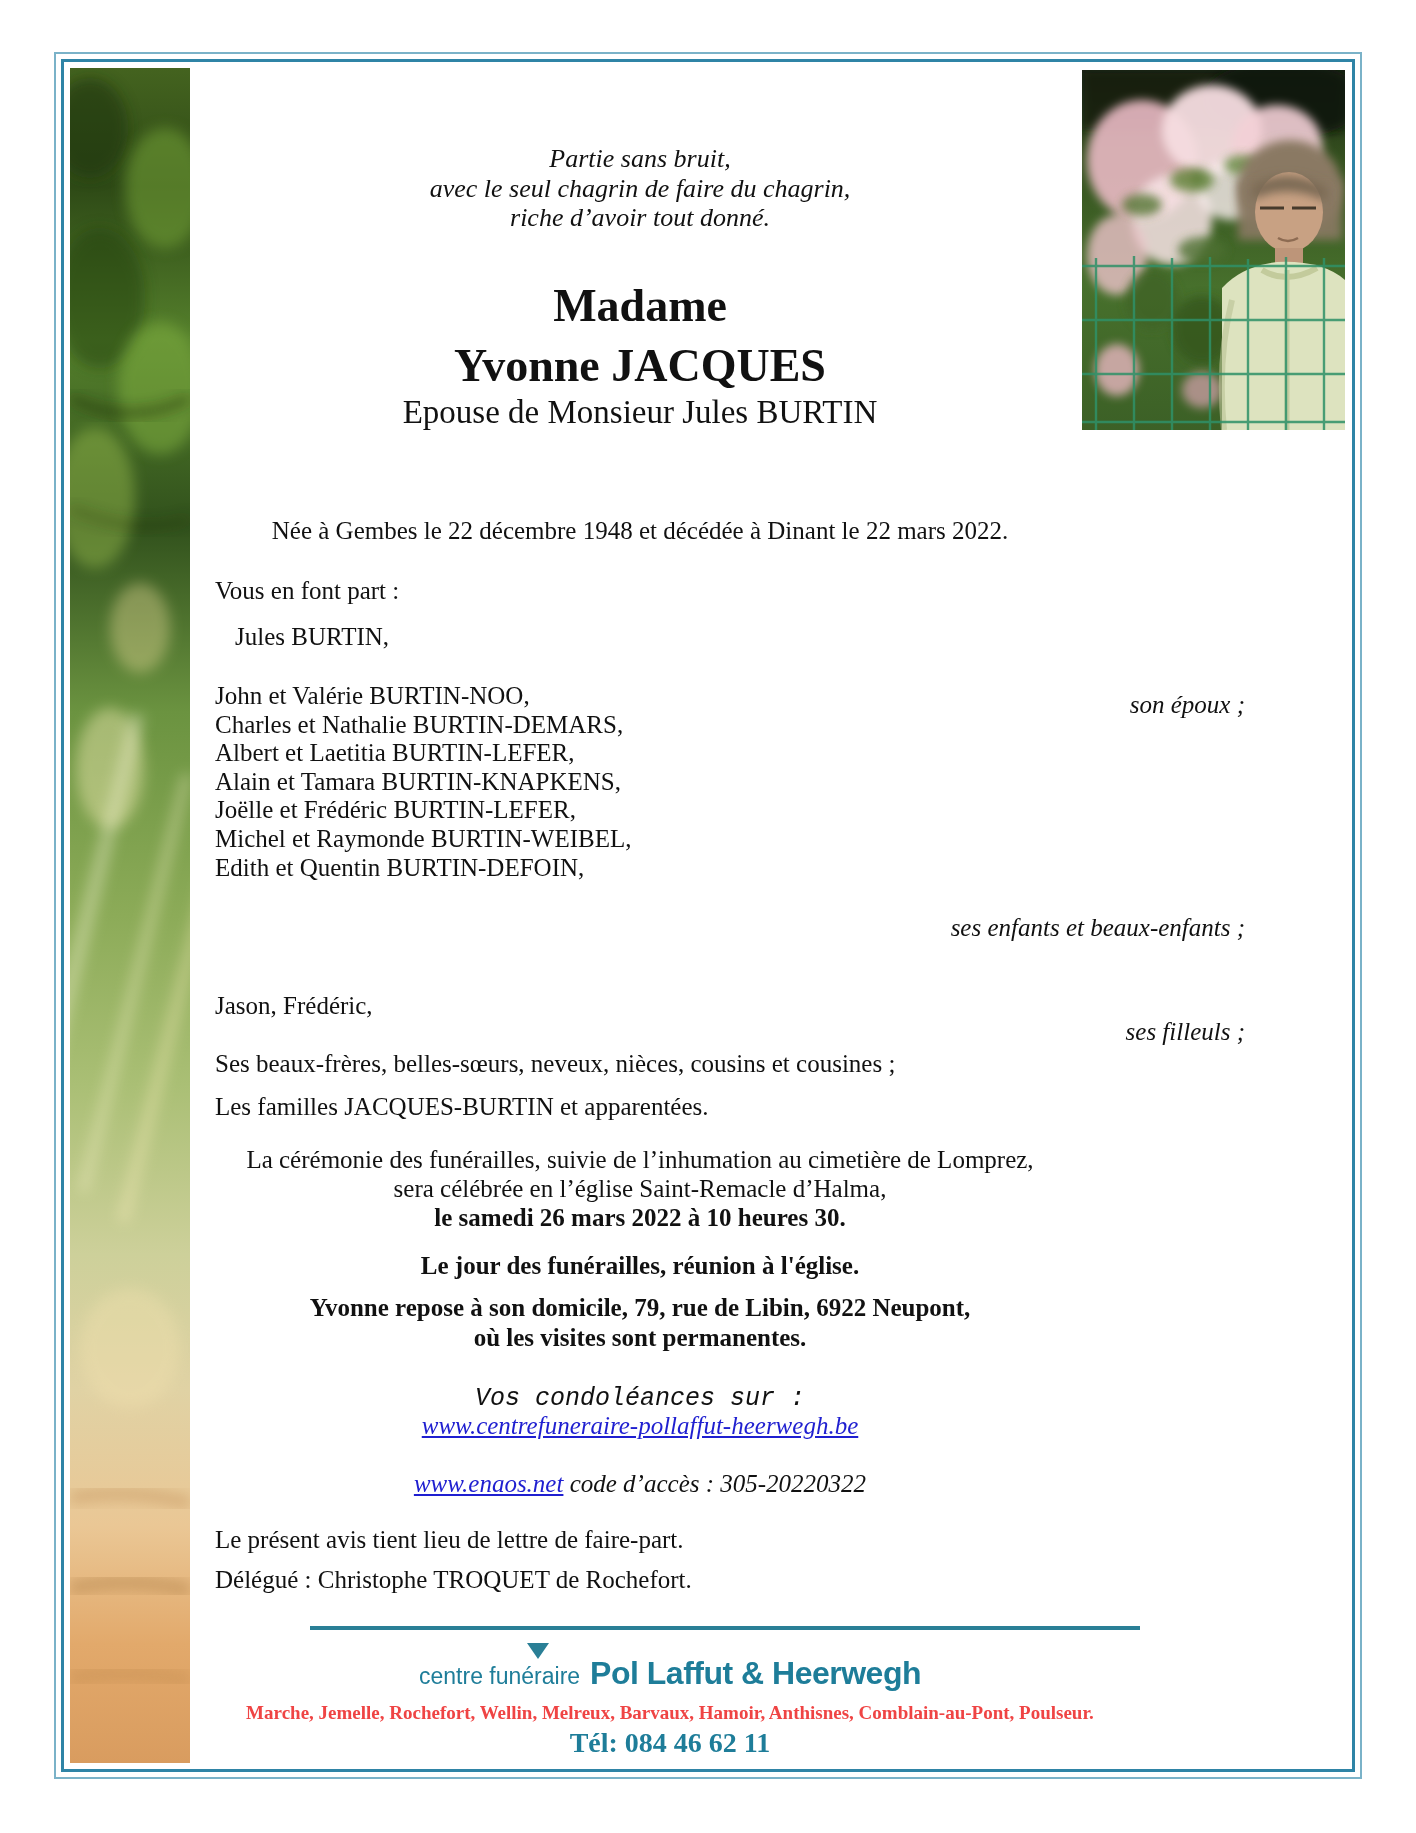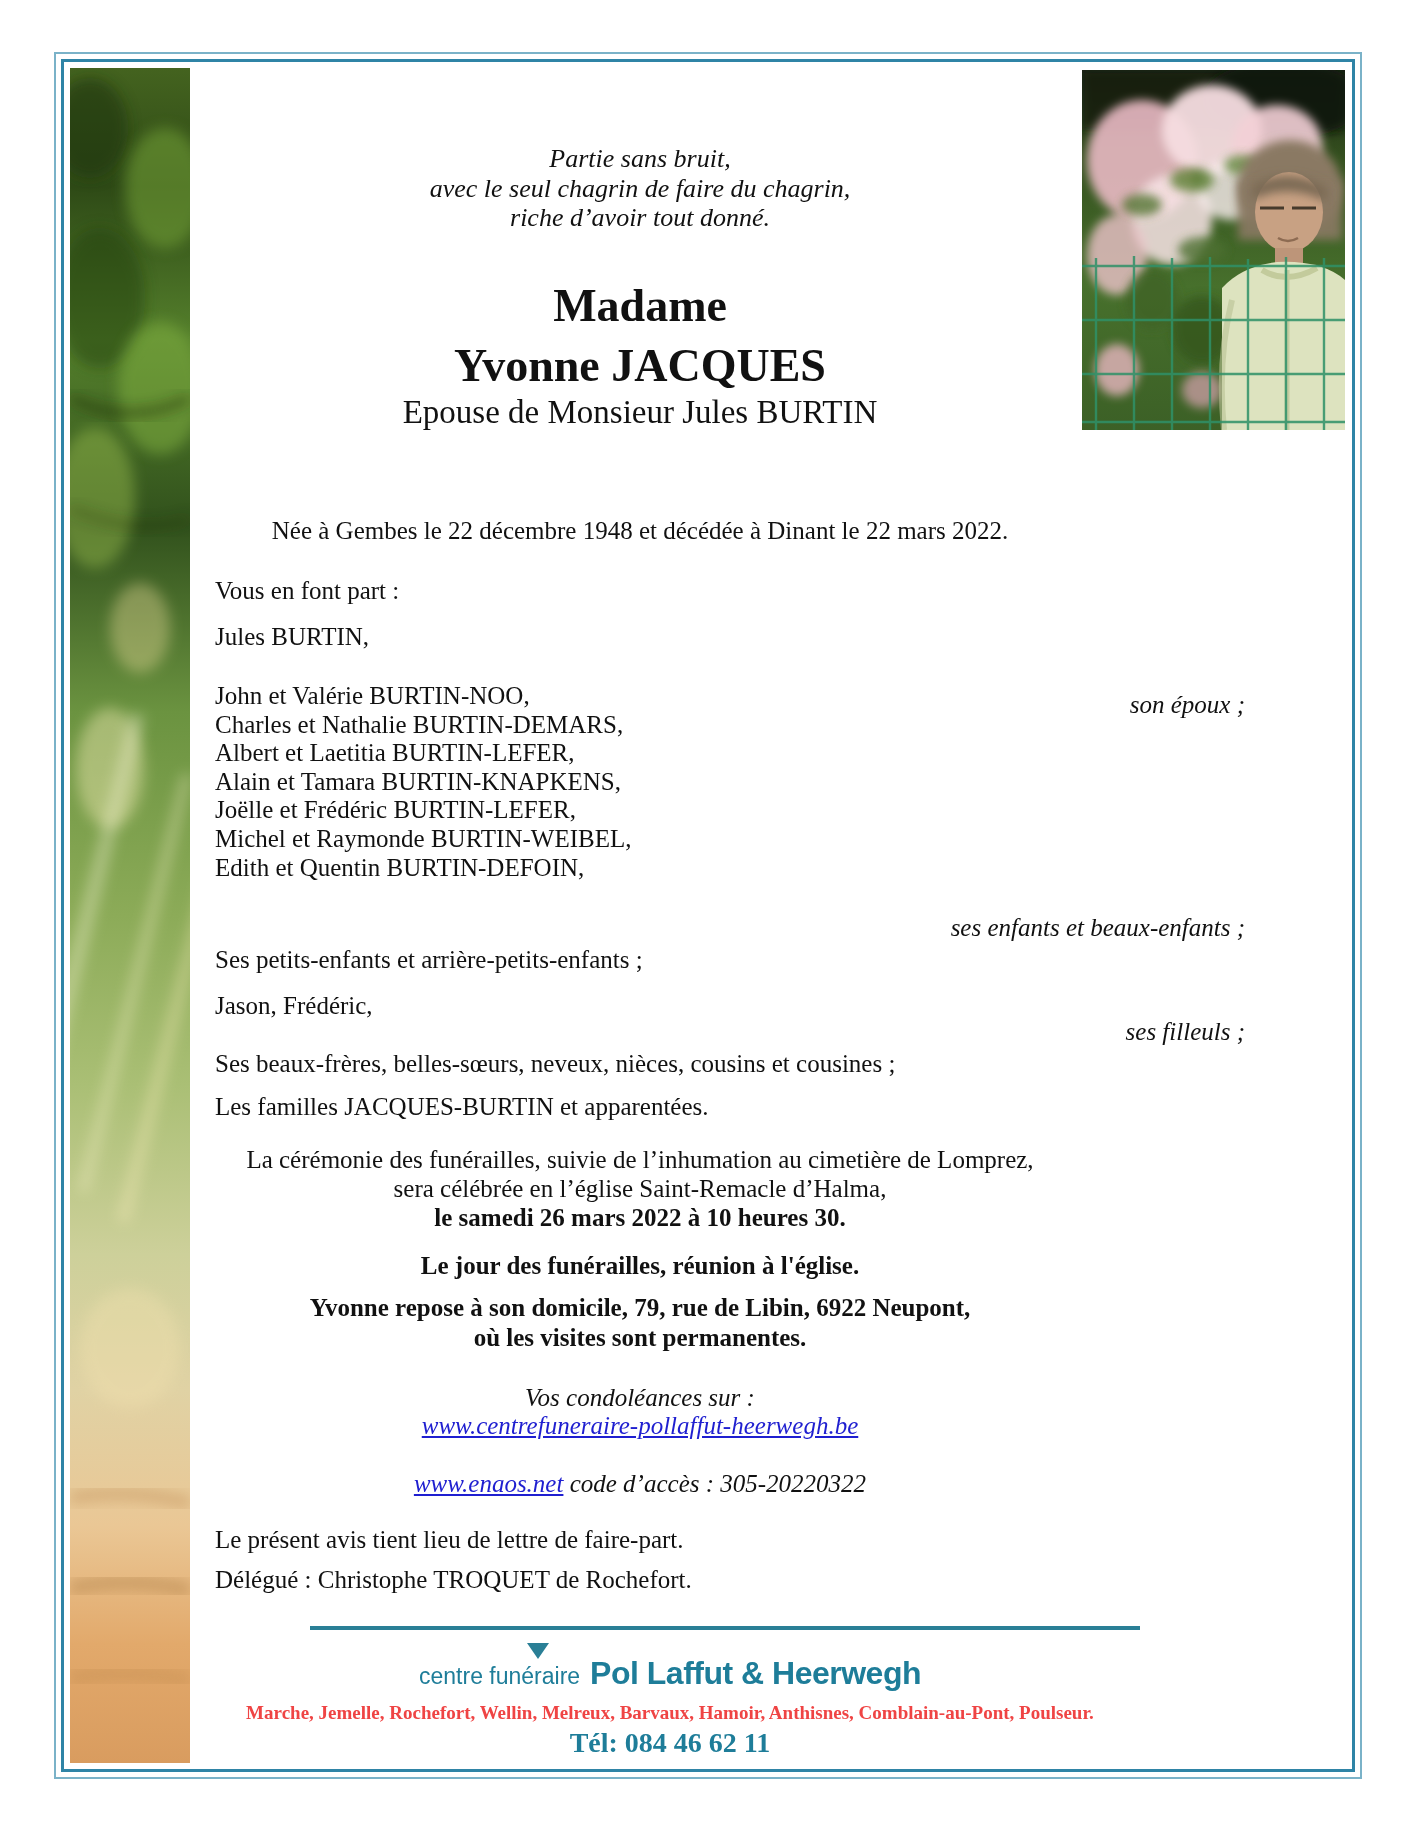--- a/index.html
+++ b/index.html
@@ -144,48 +144,47 @@
     <div>avec le seul chagrin de faire du chagrin,</div>
     <div>riche d’avoir tout donné.</div>
   </div>
 
   <div class="abs center big-title" style="top:280px;">Madame</div>
   <div class="abs center big-title" style="top:340px;">Yvonne JACQUES</div>
   <div class="abs center sub-title" style="top:394px;">Epouse de Monsieur Jules BURTIN</div>
   <div class="abs center body-txt" style="top:517px;">Née à Gembes le 22 décembre 1948 et décédée à Dinant le 22 mars 2022.</div>
 
   <div class="abs leftcol body-txt" style="top:577px;">Vous en font part :</div>
-  <div class="abs leftcol body-txt" style="top:623px;">Jules BURTIN,</div>
+  <div class="abs leftcol body-txt" style="top:623px;margin-left:20px;">Jules BURTIN,</div>
   <div class="abs rightcol body-txt italic" style="top:691px;">son époux ;</div>
 
   <div class="abs leftcol children" style="top:682px;">
     <div>John et Valérie BURTIN-NOO,</div>
     <div>Charles et Nathalie BURTIN-DEMARS,</div>
     <div>Albert et Laetitia BURTIN-LEFER,</div>
     <div>Alain et Tamara BURTIN-KNAPKENS,</div>
     <div>Joëlle et Frédéric BURTIN-LEFER,</div>
     <div>Michel et Raymonde BURTIN-WEIBEL,</div>
     <div>Edith et Quentin BURTIN-DEFOIN,</div>
   </div>
 
   <div class="abs rightcol body-txt italic" style="top:914px;">ses enfants et beaux-enfants ;</div>
-  <div class="abs leftcol body-txt" style="top:946px;">Ses petits-enfants et arrière-petits-enfants ;</div>
   <div class="abs leftcol body-txt" style="top:992px;">Jason, Frédéric,</div>
   <div class="abs rightcol body-txt italic" style="top:1018px;">ses filleuls ;</div>
   <div class="abs leftcol body-txt" style="top:1050px;">Ses beaux-frères, belles-sœurs, neveux, nièces, cousins et cousines ;</div>
   <div class="abs leftcol body-txt" style="top:1093px;">Les familles JACQUES-BURTIN et apparentées.</div>
 
   <div class="abs center ceremony-line" style="top:1146px;">La cérémonie des funérailles, suivie de l’inhumation au cimetière de Lomprez,</div>
   <div class="abs center ceremony-line" style="top:1175px;">sera célébrée en l’église Saint-Remacle d’Halma,</div>
   <div class="abs center ceremony-line bold" style="top:1204px;">le samedi 26 mars 2022 à 10 heures 30.</div>
   <div class="abs center ceremony-line bold" style="top:1252px;">Le jour des funérailles, réunion à l'église.</div>
   <div class="abs center ceremony-line bold" style="top:1294px;">Yvonne repose à son domicile, 79, rue de Libin, 6922 Neupont,</div>
   <div class="abs center ceremony-line bold" style="top:1324px;">où les visites sont permanentes.</div>
 
-  <div class="abs center body-txt italic" style="top:1384px;">Vos condoléances sur :</div>
+  <div class="abs center body-txt italic" style="top:1384px;font-family:Liberation Mono, monospace;">Vos condoléances sur :</div>
   <div class="abs center body-txt" style="top:1412px;">
     <a class="doclink">www.centrefuneraire-pollaffut-heerwegh.be</a>
   </div>
   <div class="abs center body-txt" style="top:1470px;">
     <a class="doclink">www.enaos.net</a><span class="italic"> code d’accès : 305-20220322</span>
   </div>
 
   <div class="abs leftcol body-txt" style="top:1526px;">Le présent avis tient lieu de lettre de faire-part.</div>
   <div class="abs leftcol body-txt" style="top:1566px;">Délégué : Christophe TROQUET de Rochefort.</div>
 

